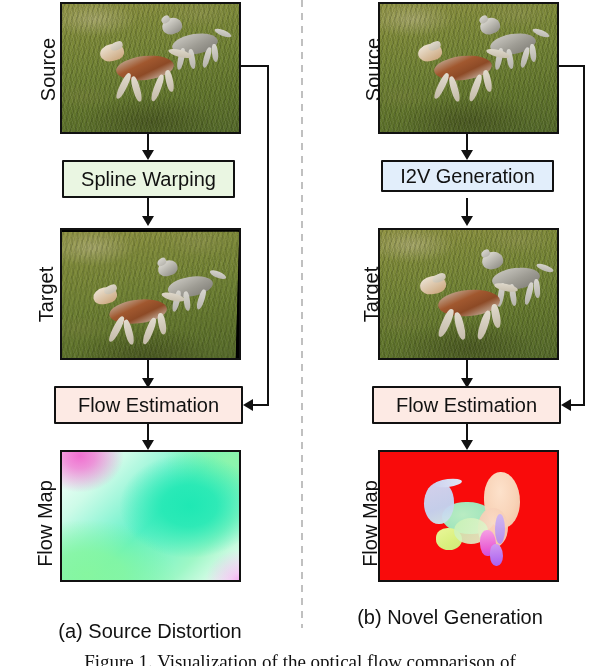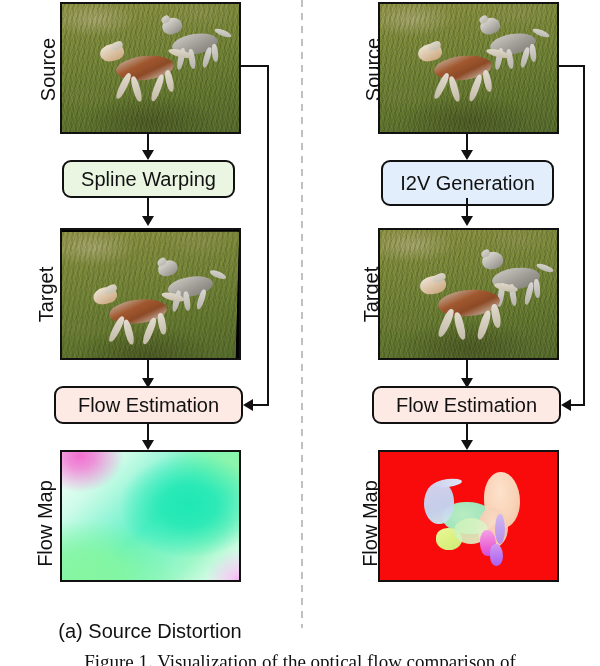--- a/index.html
+++ b/index.html
@@ -71,21 +71,21 @@
   .brn-head{background:linear-gradient(160deg,#efe9dd,#c9a276);}
   
   .gry-body{background:linear-gradient(160deg,#cfcdc6,#9e9c94 55%,#7d7b74);}
   .gry-pale{background:linear-gradient(170deg,#d9d7d0,#b5b3ab);}
   .gry-head{background:linear-gradient(160deg,#e6e4dd,#8d8b83);}
 
   
   .pbox{
     position:absolute;
     border:2px solid #111;
-    border-radius:9px;
+    border-radius:1px;
     box-sizing:border-box;
     display:flex;align-items:center;justify-content:center;
     font-size:20px;color:#111;
     white-space:nowrap;
   }
 
   
   .vline{position:absolute;width:2px;background:#111;}
   .hline{position:absolute;height:2px;background:#111;}
   .arrow-down{
@@ -241,21 +241,21 @@
       <div class="d-leg brn-pale" style="left:37px;top:34px;width:7px;height:26px;transform:rotate(-16deg);"></div>
       <div class="d-leg brn-pale" style="left:58px;top:32px;width:7px;height:28px;transform:rotate(20deg);"></div>
       <div class="d-leg brn-pale" style="left:70px;top:28px;width:7px;height:22px;transform:rotate(-12deg);"></div>
       <div class="d-tail brn-pale" style="left:72px;top:8px;width:24px;height:7px;transform:rotate(14deg);"></div>
     </div>
   </div>
 
   <div class="vline" style="left:466px;top:134px;height:20px;"></div>
   <div class="arrow-down" style="left:461px;top:150px;"></div>
 
-  <div class="pbox" style="left:381px;top:160px;width:173px;height:46px;background:#e2eefb;">
+  <div class="pbox" style="left:381px;top:160px;width:173px;height:32px;background:#e2eefb;">
     <span>I2V Generation</span>
   </div>
 
   <div class="vline" style="left:466px;top:198px;height:22px;"></div>
   <div class="arrow-down" style="left:461px;top:216px;"></div>
 
   <div class="vlabel" style="left:316px;top:283px;width:110px;">Target</div>
 
   <div class="frame" style="left:378px;top:228px;width:181px;height:132px;">
     <div class="grass"></div>
@@ -321,16 +321,17 @@
          background:linear-gradient(120deg,#c9f2b5,#e6f3cf);opacity:.9;"></div>
 
     <div class="blob" style="left:100px;top:78px;width:16px;height:26px;border-radius:44% 56% 50% 50%;
          background:linear-gradient(175deg,#f6a3e4,#e95fd4 70%,#c84fe0);"></div>
     <div class="blob" style="left:110px;top:92px;width:13px;height:22px;border-radius:42% 58% 50% 50%;
          background:linear-gradient(175deg,#d29bf2,#a85ef0);"></div>
     <div class="blob" style="left:115px;top:62px;width:10px;height:30px;border-radius:50%;
          background:linear-gradient(180deg,#cdb4f5,#b08cf0);opacity:.92;"></div>
   </div>
 
+  <div class="caption" style="left:300px;top:606px;width:300px;">(b) Novel Generation</div>
 
   <div class="figcap">Figure 1. Visualization of the optical flow comparison of</div>
 
 </div>
 
 </body></html>

